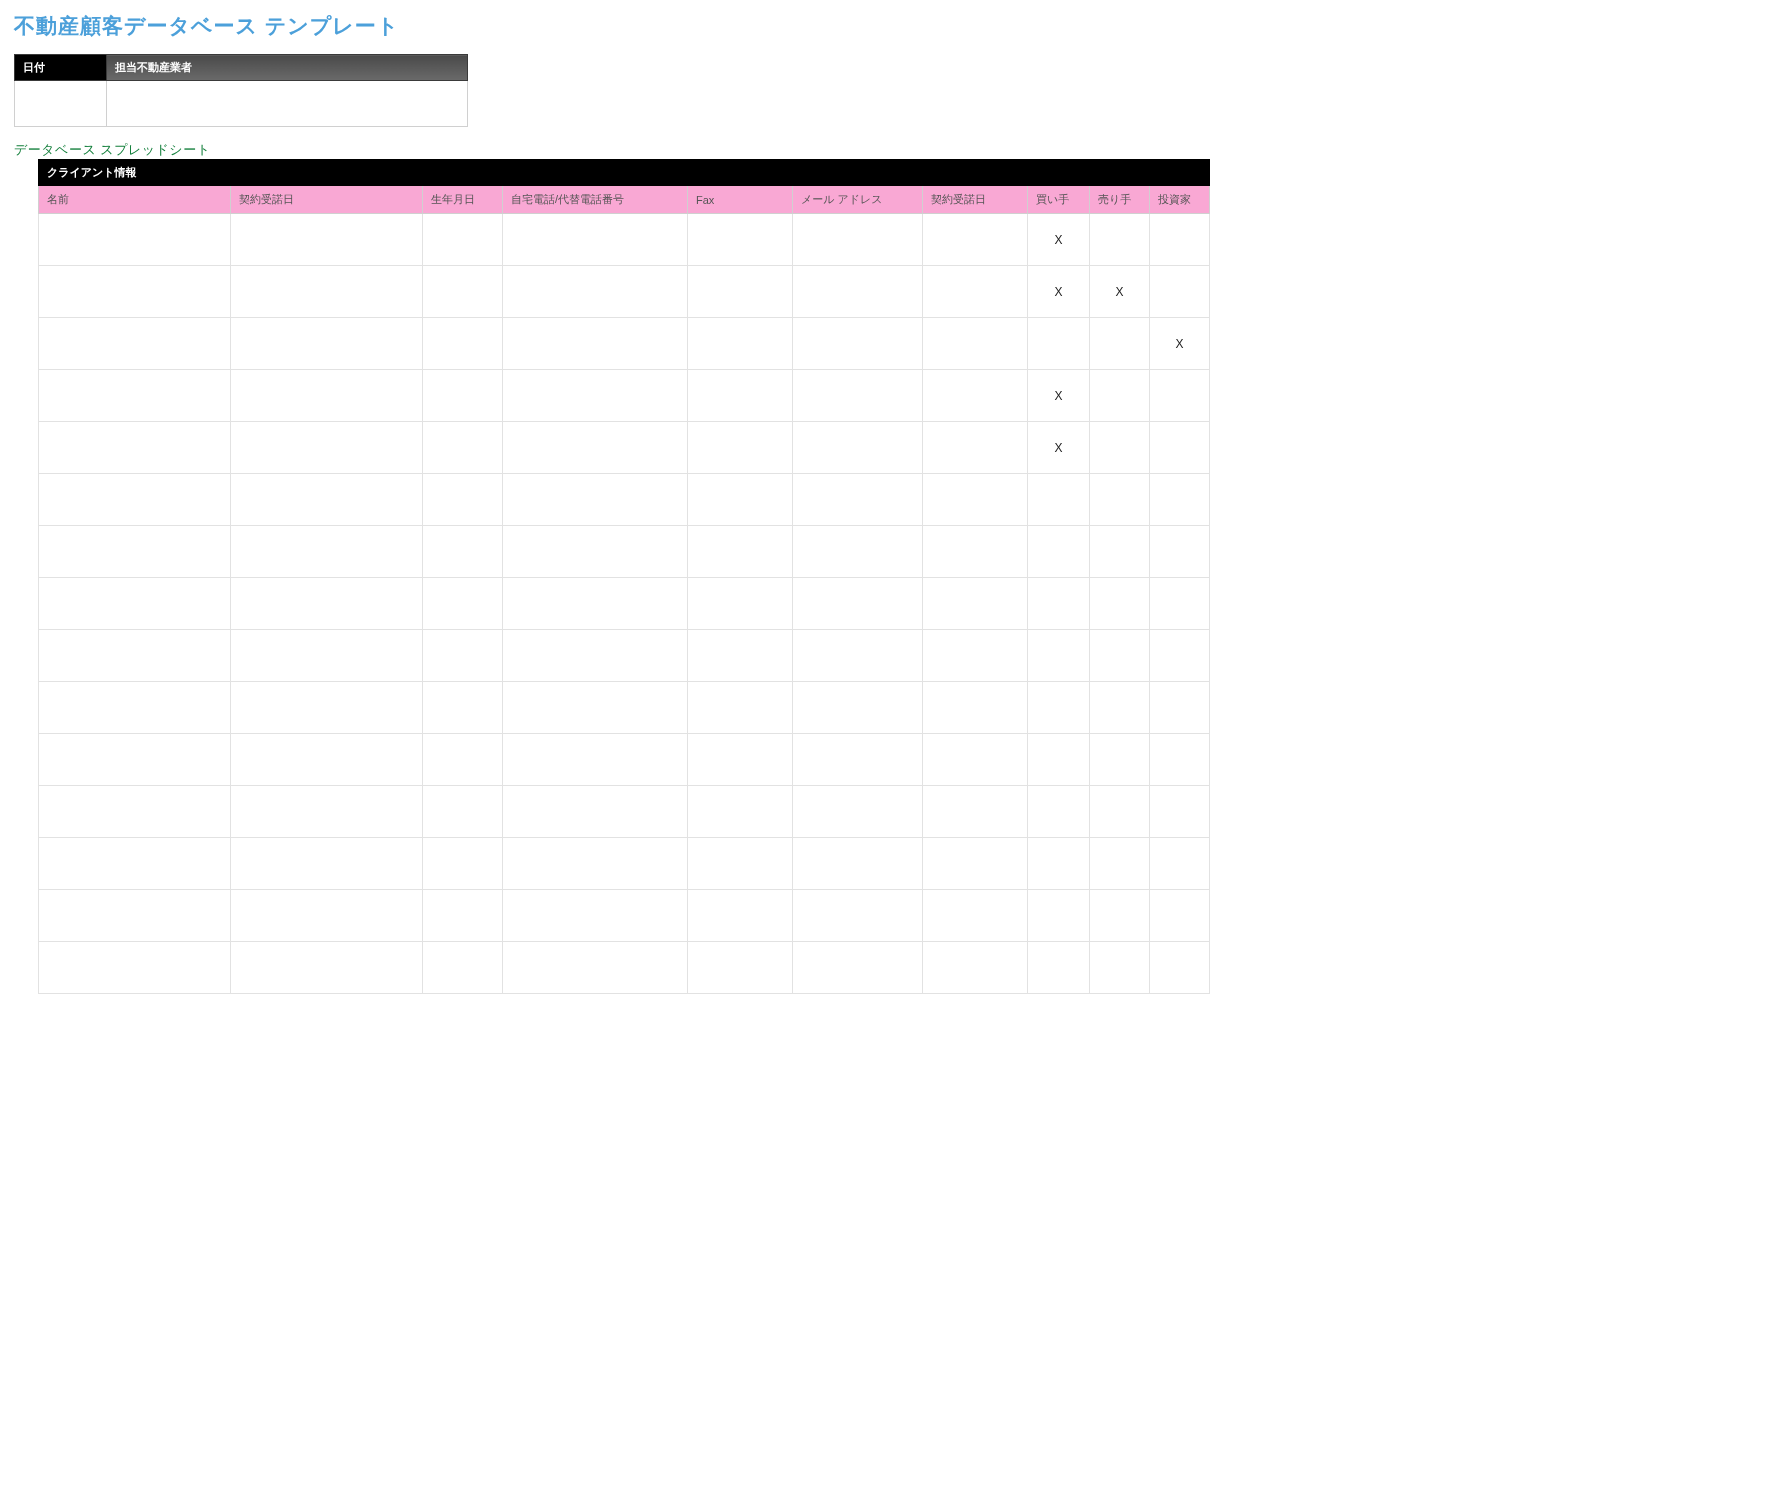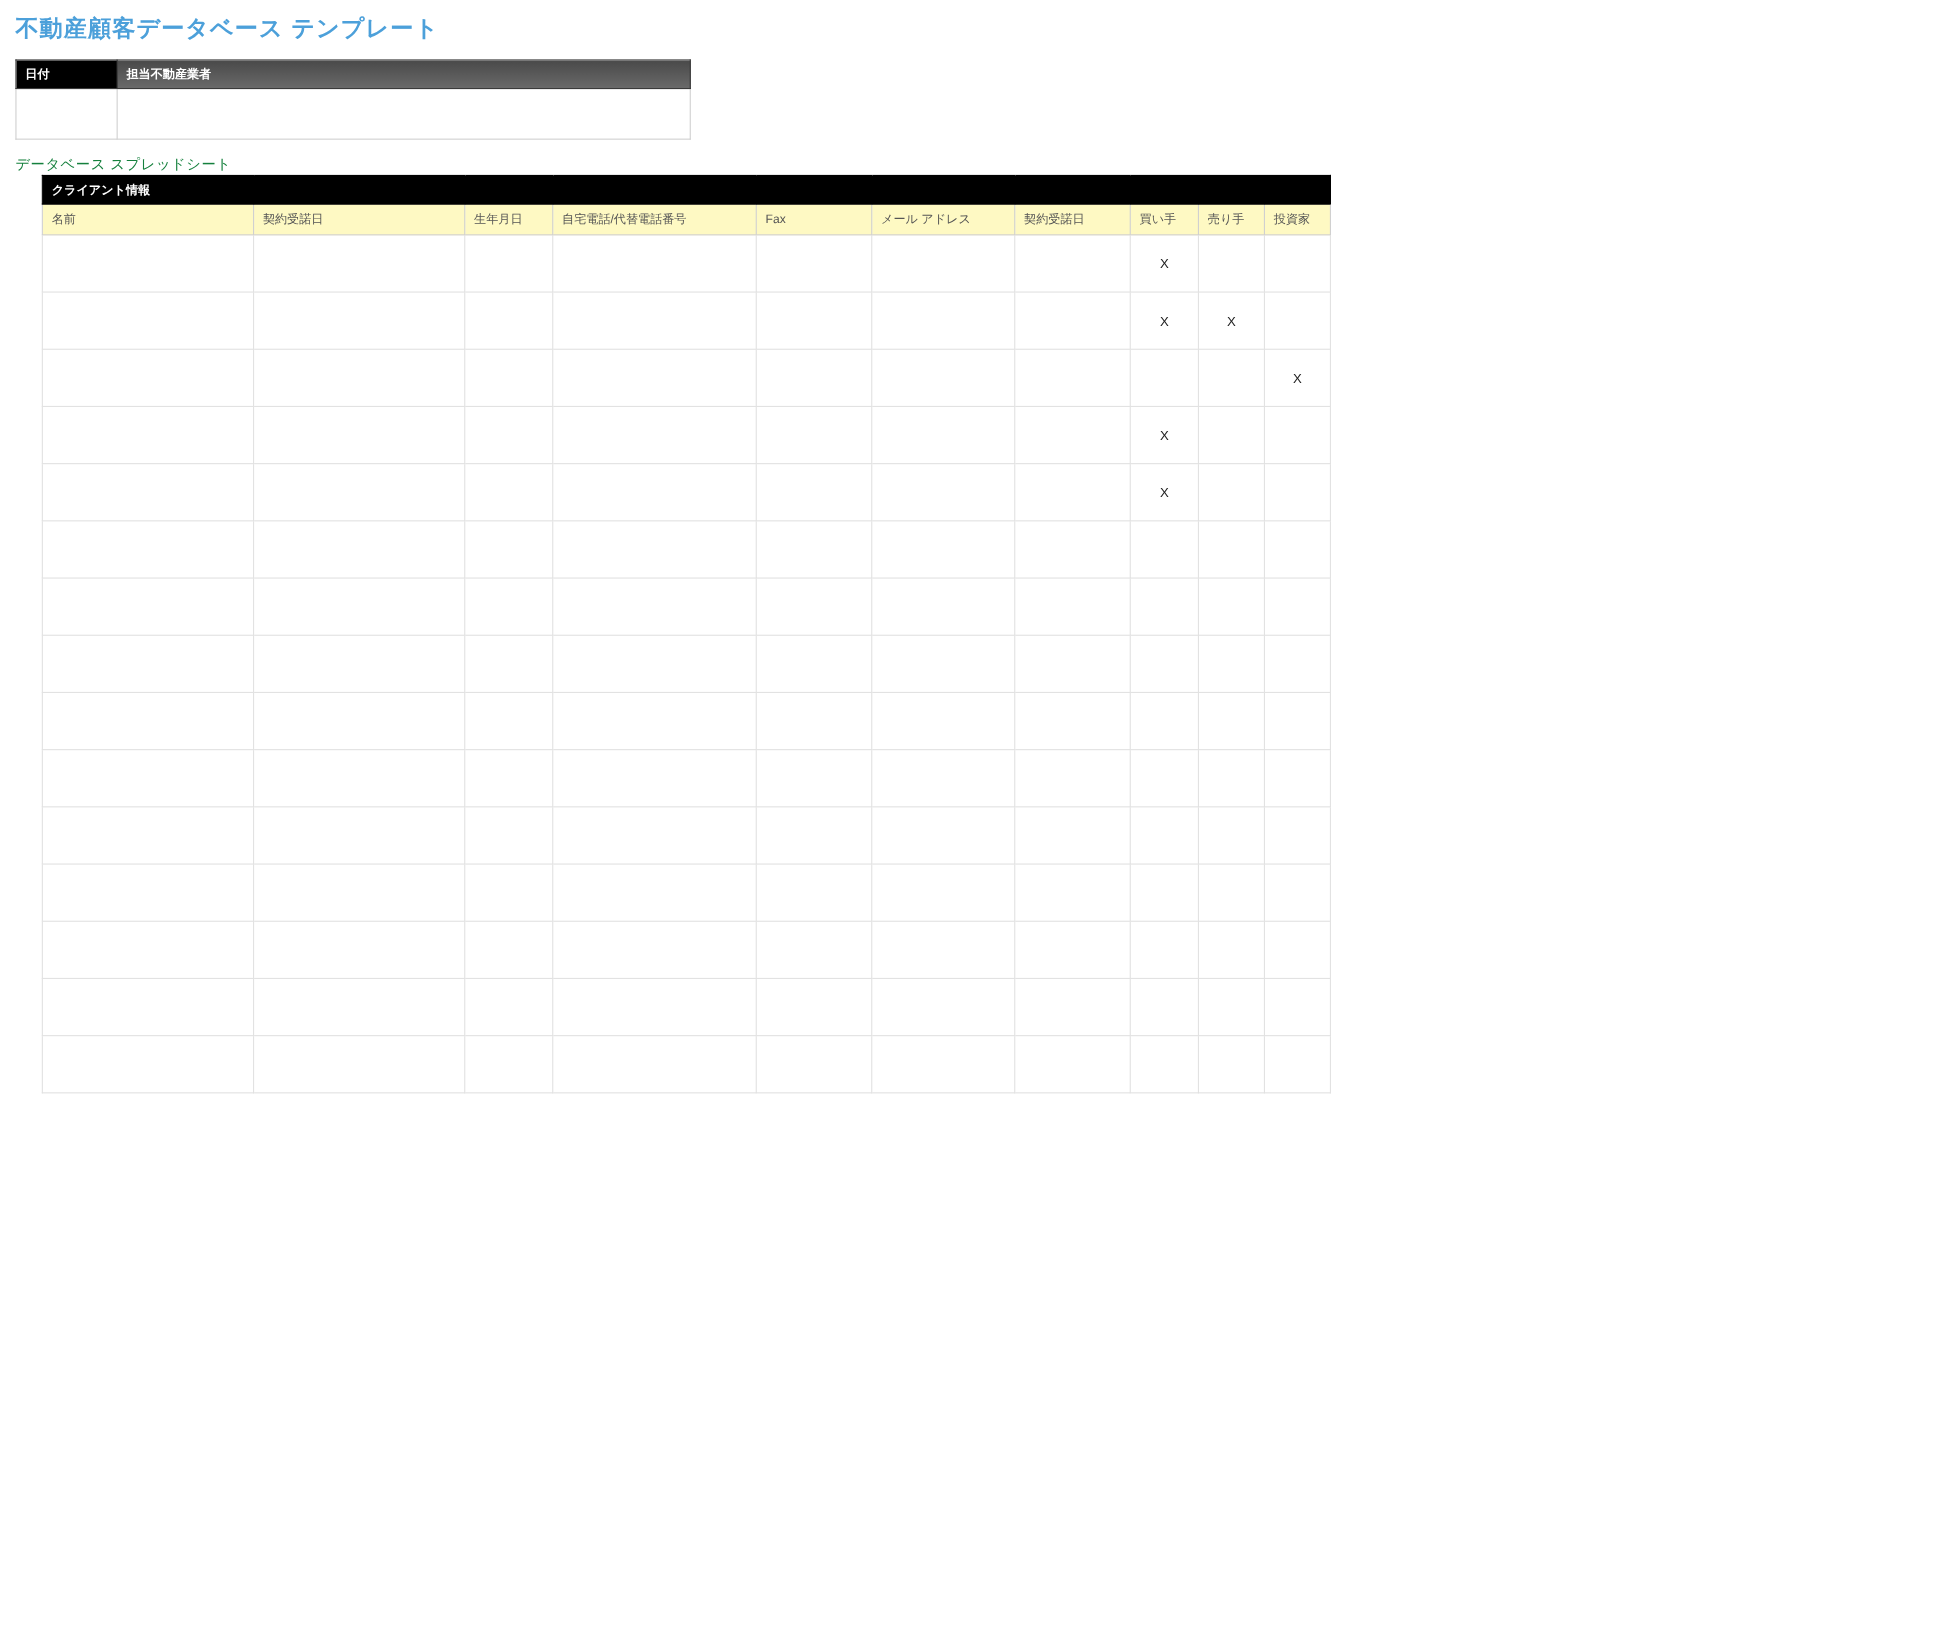--- a/index.html
+++ b/index.html
@@ -17,21 +17,21 @@
     .page-title {
       color: #4ca0da;
       font-size: 21px;
       font-weight: 600;
       margin-bottom: 14px;
       letter-spacing: 1px;
     }
     .meta-table {
       border-collapse: collapse;
       margin-bottom: 14px;
-      width: 614px;
+      width: 454px;
     }
     .meta-table th {
       background: linear-gradient(to bottom, #4a4a4a 0%, #6a6a6a 100%);
       color: #ffffff;
       font-size: 11px;
       font-weight: bold;
       text-align: left;
       padding: 5px 8px;
       border: 1px solid #3a3a3a;
     }
@@ -62,21 +62,21 @@
     .db-table .group-header th {
       background: #000000;
       color: #ffffff;
       font-size: 11px;
       font-weight: bold;
       text-align: left;
       padding: 5px 8px;
       border: 1px solid #000;
     }
     .db-table .col-header th {
-      background: #fef9c3;
+      background: #f9a8d4;
       color: #555555;
       font-size: 11px;
       font-weight: normal;
       text-align: left;
       padding: 6px 8px;
       border: 1px solid #d0d0d0;
       white-space: nowrap;
     }
     .db-table .col-header th.center {
     }

